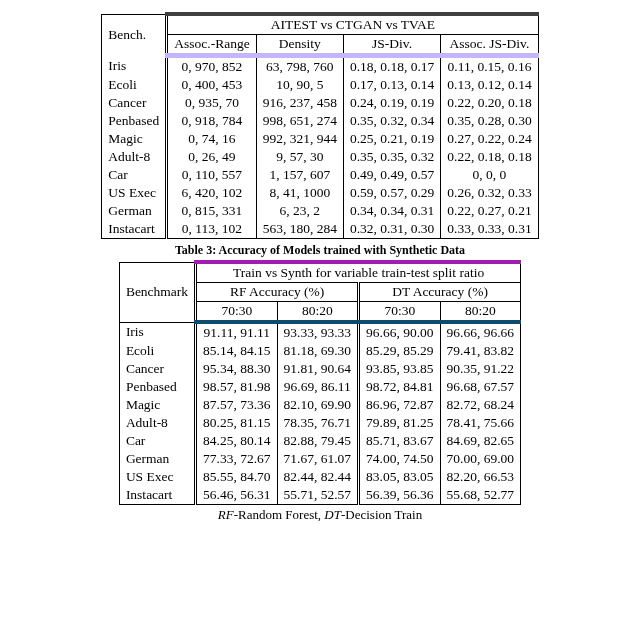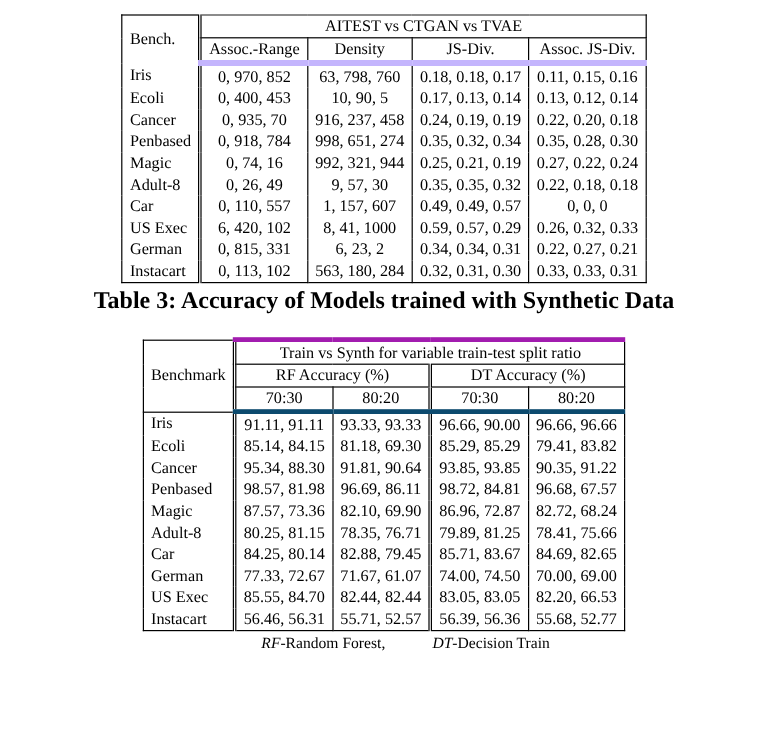--- a/index.html
+++ b/index.html
@@ -19,33 +19,33 @@
   td, th {
     padding: 1px 6px;
     text-align: left;
     white-space: nowrap;
     font-weight: normal;
   }
   .center { text-align: center; }
   .caption {
     font-weight: bold;
     text-align: center;
-    margin: 4px 0 18px 0;
-    font-size: 20px;
+    margin: 4px 0 2px 0;
+    font-size: 12px;
   }
   .legend {
     text-align: center;
     font-size: 13px;
     margin-top: 2px;
   }
-  .legend .it { font-style: italic; margin-left: 36px; }
+  .legend .it { font-style: italic; }
 
   
   .t1 td, .t1 th { border-left: 1px solid #000; border-right: 1px solid #000; }
-  .t1 .top-row th { border-top: 1px solid #404040; }
+  .t1 .top-row th { border-top: 4px solid #404040; }
   .t1 .hdr1 th.benchcol { border-top: 1px solid #000; margin-left: 40px; }
   .t1 .hdr2 th { border-bottom: 5px solid #c4b5fd; }
   .t1 .lastrow td { border-bottom: 1px solid #000; }
   .t1 th.super { border-bottom: 1px solid #000; }
   
   .t1 .benchcol { border-right: 3px double #000; }
 
   
   .t2 td, .t2 th { border-left: 1px solid #000; border-right: 1px solid #000; }
   .t2 th.t2top { border-top: 1px solid #000; margin-left: 47px; }

